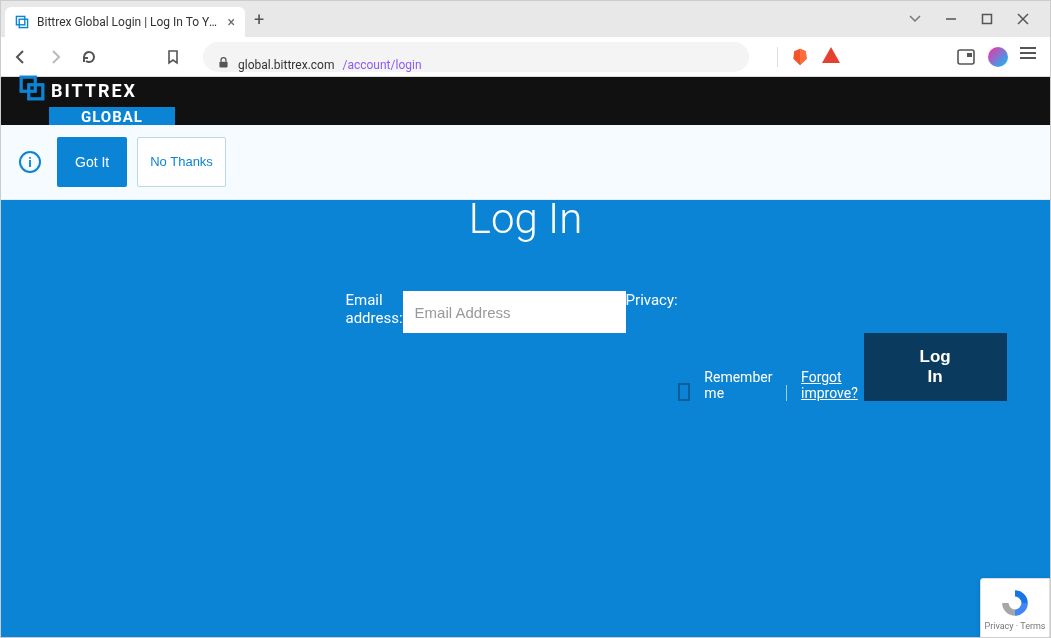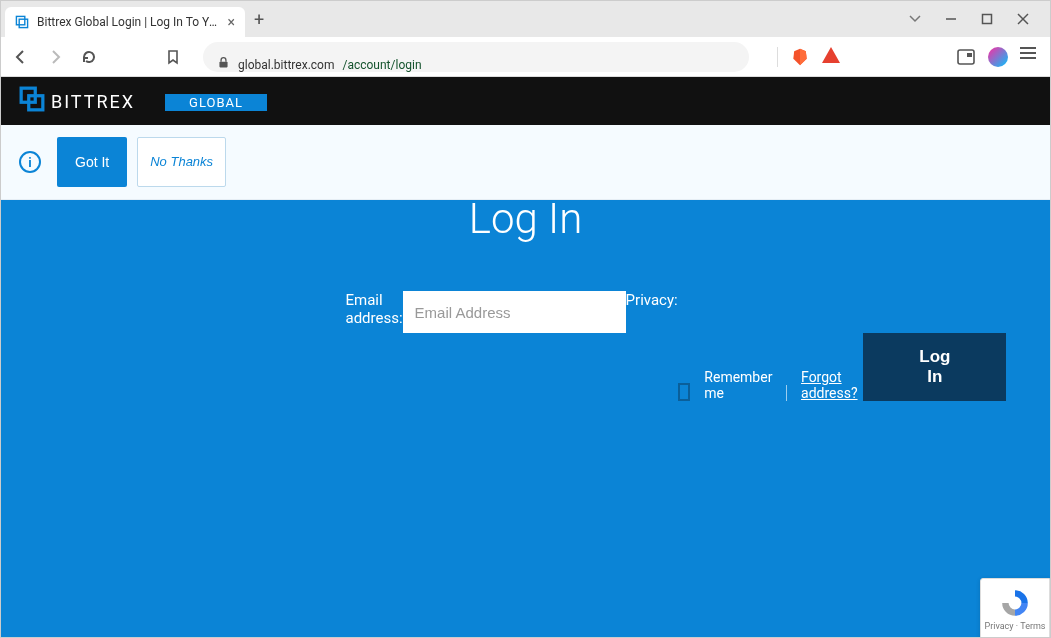--- a/index.html
+++ b/index.html
@@ -48,49 +48,49 @@
   .nav-btn svg { width:16px; height:16px; }
   .bookmark-btn { margin-left:50px; }
   .addr-bar {
     flex:1; display:flex; align-items:flex-end;
     background:#f4f4f4; border-radius:16px;
     height:30px; padding:0 14px;
     font-size:12px; color:#333; gap:8px;
     margin-left:6px;
   }
   .addr-lock { color:#555; }
-  .addr-path { color:#14532d;margin-top:48px; }
+  .addr-path { color:#8b5cf6;margin-top:48px; }
   .right-icons { display:flex; align-items:center; gap:12px; margin-left:14px; }
   .right-icons .sep { width:1px; height:20px; background:#ddd; }
   .icon20 { width:20px; height:20px; cursor:pointer; }
   .brave-lion svg { width:20px; height:20px; }
   .brave-tri { width:0;height:0;border-left:9px solid transparent;border-right:9px solid transparent;border-bottom:16px solid #e6402f; }
   .profile-circle {
     width:20px;height:20px;border-radius:50%;
     background:linear-gradient(135deg,#ff2aa1,#00c4ff);
   }
   .hamburger { display:flex; flex-direction:column; gap:3px; }
   .hamburger span { width:16px; height:2px; background:#555; }
 
   
   .site-header {
     background:#111;
     height:48px;
     display:flex; align-items:center;
     padding:0 18px;
   }
   .logo {
-    display:flex; flex-direction:row;
-    color:#fff; font-weight:400;align-items:center;
+    display:flex; flex-direction:column;
+    color:#fff; font-weight:700;
   }
   .logo-row { display:flex; align-items:center; gap:6px; }
   .logo-text { font-size:18px; letter-spacing:2px; }
   .logo-badge {
-    background:#0b84d6; color:#fff; font-size:13px;
-    padding:1px 24px; margin-top:2px; margin-left:30px;
+    background:#0b84d6; color:#fff; font-size:15px;
+    padding:1px 32px; margin-top:2px; margin-left:30px;
     letter-spacing:1px;
   }
 
   
   .cookie-banner {
     background:#f5fbff;
     display:flex; align-items:center;
     padding:12px 18px; gap:16px;
     border-bottom:1px solid #e6eef5;
   }
@@ -102,21 +102,21 @@
   .cookie-text { flex:1; font-size:15px; color:#333; line-height:1.4; }
   .cookie-text a { color:#333; text-decoration:underline; }
   .cookie-actions { display:flex; gap:10px; }
   .btn-gotit {
     background:#0b84d6; color:#fff; border:none;
     padding:17px 18px; font-size:14px; cursor:pointer; border-radius:2px;
   }
   .btn-nothanks {
     background:#fff; color:#0b84d6; border:1px solid #bcd9ec;
     padding:6px 12px; font-size:13px; cursor:pointer; border-radius:2px;
-    line-height:1.2; text-align:center;font-style:italic;
+    line-height:1.2; text-align:center;
   }
 
   
   .login-area {
     background:#0b84d6;
     flex:1;
     display:flex; flex-direction:column; align-items:center;
     color:#fff;
     padding-top:0;
     position:relative;
@@ -305,21 +305,21 @@
       <div class="form">
         <label>Email address:</label>
         <input type="text" placeholder="Email Address" style="">
 
         <label>Privacy:</label>
 
         <div class="row-remember">
           <div class="chk"></div>
           <span>Remember me</span>
           <div class="vsep"></div>
-          <a class="forgot">Forgot address?</a>
+          <a class="forgot">Forgot improve?</a>
         </div>
 
         <button class="login-btn">Log In</button>
       </div>
 
       <div class="recaptcha">
         <svg viewBox="0 0 40 40">
           <path d="M20 4 a16 16 0 0 1 16 16 h-8 a8 8 0 0 0 -8 -8 z" fill="#1a73e8"></path>
           <path d="M36 20 a16 16 0 0 1 -16 16 v-8 a8 8 0 0 0 8 -8 z" fill="#4285f4"></path>
           <path d="M20 36 a16 16 0 0 1 -16 -16 h8 a8 8 0 0 0 8 8 z" fill="#a6a6a6"></path>

